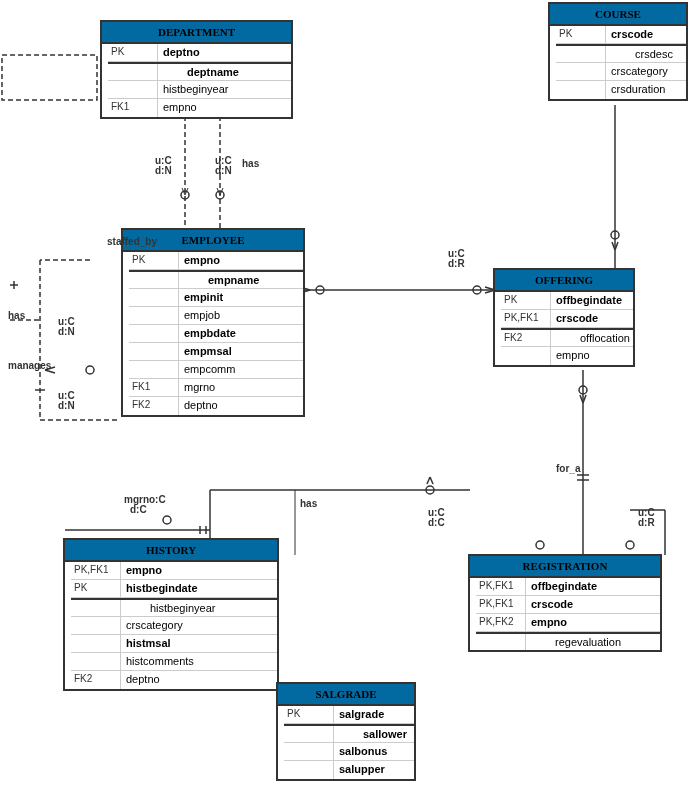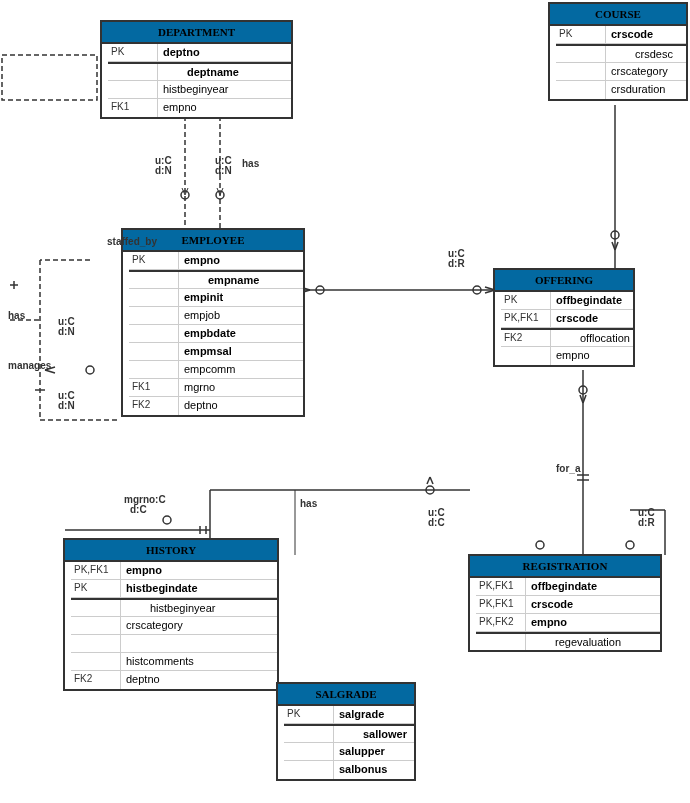--- a/index.html
+++ b/index.html
@@ -288,20 +288,21 @@
       <div class="entity-row entity-divider">
         <div class="entity-key-col"></div>
         <div class="entity-attr-col">histbeginyear</div>
       </div>
       <div class="entity-row">
         <div class="entity-key-col"></div>
         <div class="entity-attr-col">crscategory</div>
       </div>
       <div class="entity-row">
         <div class="entity-key-col"></div>
+        <div class="entity-attr-col bold-attr">histmsal</div>
       </div>
       <div class="entity-row">
         <div class="entity-key-col"></div>
         <div class="entity-attr-col">histcomments</div>
       </div>
       <div class="entity-row">
         <div class="entity-key-col">FK2</div>
         <div class="entity-attr-col">deptno</div>
       </div>
     </div>
@@ -335,25 +336,25 @@
       <div class="entity-row">
         <div class="entity-key-col">PK</div>
         <div class="entity-attr-col pk-attr">salgrade</div>
       </div>
       <div class="entity-row entity-divider">
         <div class="entity-key-col"></div>
         <div class="entity-attr-col bold-attr">sallower</div>
       </div>
       <div class="entity-row">
         <div class="entity-key-col"></div>
+        <div class="entity-attr-col bold-attr">salbonus</div>
+      </div>
+      <div class="entity-row">
+        <div class="entity-key-col"></div>
         <div class="entity-attr-col bold-attr">salupper</div>
-      </div>
-      <div class="entity-row">
-        <div class="entity-key-col"></div>
-        <div class="entity-attr-col bold-attr">salbonus</div>
       </div>
     </div>
   </div>
 
   <div class="label-text" style="left:242px;top:158px;">has</div>
   <div class="label-text" style="left:107px;top:200px;margin-top:36px;">staffed_by</div>
   <div class="label-text" style="left:8px;top:310px;">has</div>
   <div class="label-text" style="left:8px;top:360px;">manages</div>
   <div class="label-text" style="left:300px;top:498px;">has</div>
   <div class="label-text" style="left:556px;top:463px;">for_a</div>

